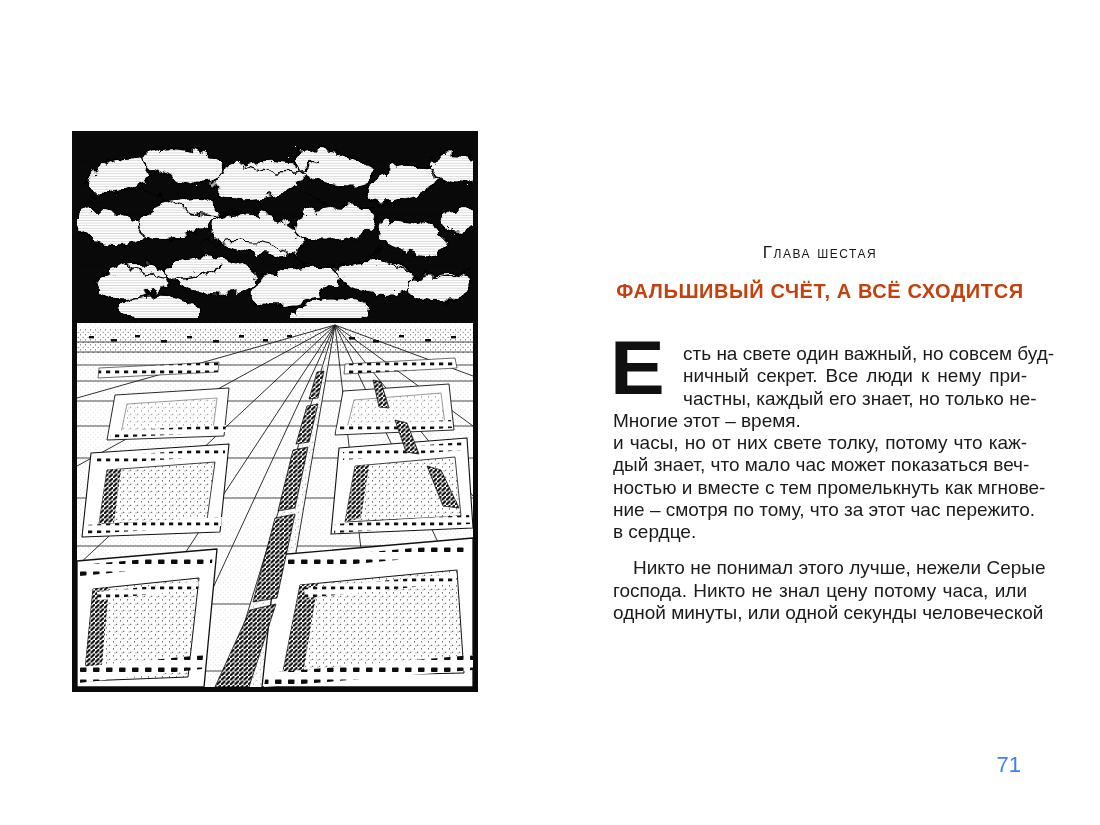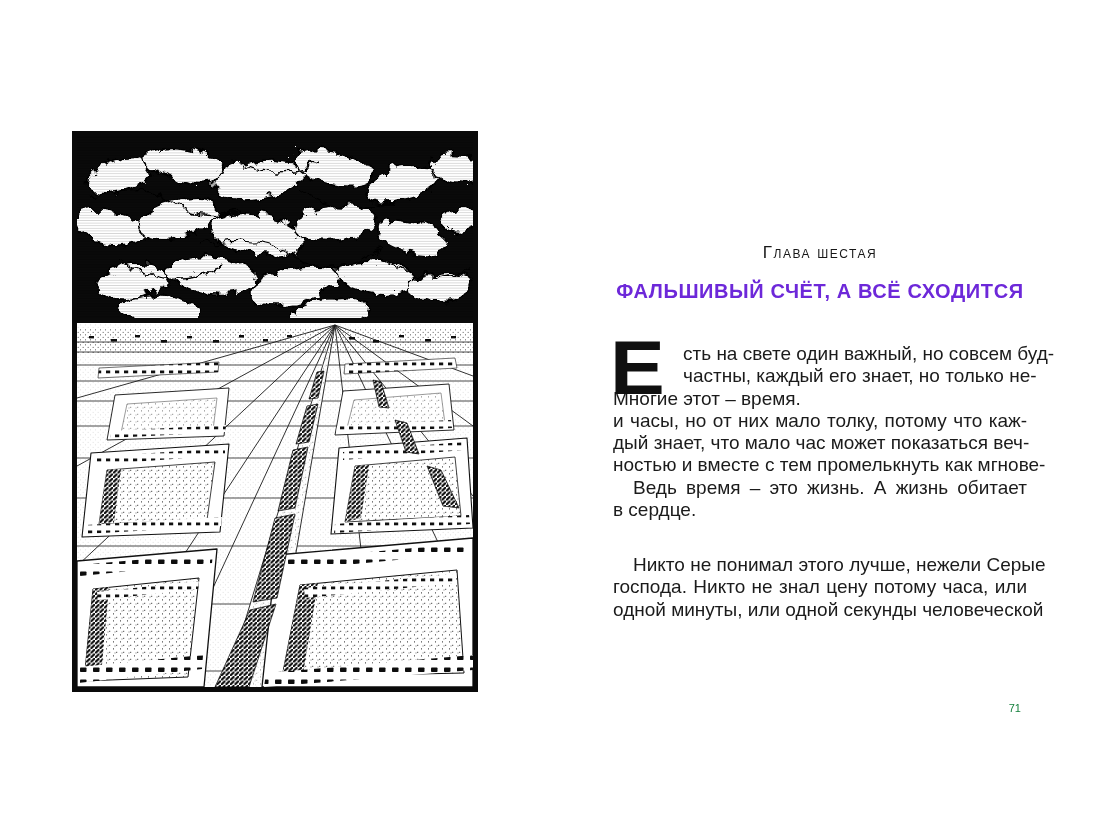--- a/index.html
+++ b/index.html
@@ -7,30 +7,30 @@
          font-family:Liberation Sans, sans-serif;color:#1b1b1b;padding-left:32px;}
   
   .illustration{position:absolute;left:72px;top:131px;width:406px;height:561px;
                 border:5px solid #0a0a0a;box-sizing:border-box;background:#ffffff;}
   .illustration svg{display:block;}
   
   .rpage{position:absolute;left:613px;top:0;width:414px;height:825px;}
   .chapter-label{position:absolute;top:243px;left:0;width:100%;text-align:center;
                  font-size:17px;font-variant:small-caps;letter-spacing:1.5px;color:#171717;}
   .chapter-title{position:absolute;top:280px;left:0;width:100%;text-align:center;
-                 font-weight:bold;font-size:20px;letter-spacing:0.6px;color:#6d28d9;}
+                 font-weight:bold;font-size:20px;letter-spacing:0.6px;color:#c2410c;}
   .bodytext{position:absolute;top:343px;left:0;width:414px;font-size:19px;line-height:22.25px;}
   .ln{height:22.25px;text-align:justify;text-align-last:justify;white-space:nowrap;}
   .ln.pl{text-align-last:left;}
   .ln.ind{text-indent:20px;}
   .ln.dc{padding-left:70px;}
-  .ln.gap{margin-top:33px;}
+  .ln.gap{margin-top:14px;}
   .dropcap{position:absolute;left:-3px;top:-13px;font-size:76px;line-height:76px;
            font-weight:bold;color:#101010;transform:scaleX(1.08);transform-origin:left top;}
-  .pageno{position:absolute;top:702px;right:6px;font-size:11px;color:#15803d;}
+  .pageno{position:absolute;top:752px;right:6px;font-size:22px;color:#3b82f6;}
 </style>
 </head>
 <body>
 
 <div class="stage">
 
   <div class="illustration">
     <svg width="396" height="551" viewBox="0 0 396 551">
       <defs>
         <pattern id="win" width="13" height="12" patternUnits="userSpaceOnUse">
@@ -222,28 +222,29 @@
   <div class="rpage">
 
     <div class="chapter-label">Глава шестая</div>
 
     <div class="chapter-title">ФАЛЬШИВЫЙ СЧЁТ, А ВСЁ СХОДИТСЯ</div>
 
     <div class="bodytext">
       <span class="dropcap">Е</span>
 
       <div class="ln dc">сть на свете один важный, но совсем буд-</div>
+      <div class="ln dc">ничный секрет. Все люди к нему при-</div>
       <div class="ln dc">частны, каждый его знает, но только не-</div>
       <div class="ln pl">Многие этот – время.</div>
 
-      <div class="ln">и часы, но от них мало толку, потому что каж-</div>
+      <div class="ln">и часы, но от них свете толку, потому что каж-</div>
       <div class="ln">дый знает, что мало час может показаться веч-</div>
       <div class="ln">ностью и вместе с тем промелькнуть как мгнове-</div>
-
-      <div class="ln ind">Ведь время – это жизнь. А жизнь обитает</div>
+      <div class="ln pl">ние – смотря по тому, что за этот час пережито.</div>
+
       <div class="ln pl">в сердце.</div>
 
       <div class="ln ind gap">Никто не понимал этого лучше, нежели Серые</div>
       <div class="ln">господа. Никто не знал цену потому часа, или</div>
       <div class="ln">одной минуты, или одной секунды человеческой</div>
     </div>
 
     <div class="pageno">71</div>
   </div>
 </div>

